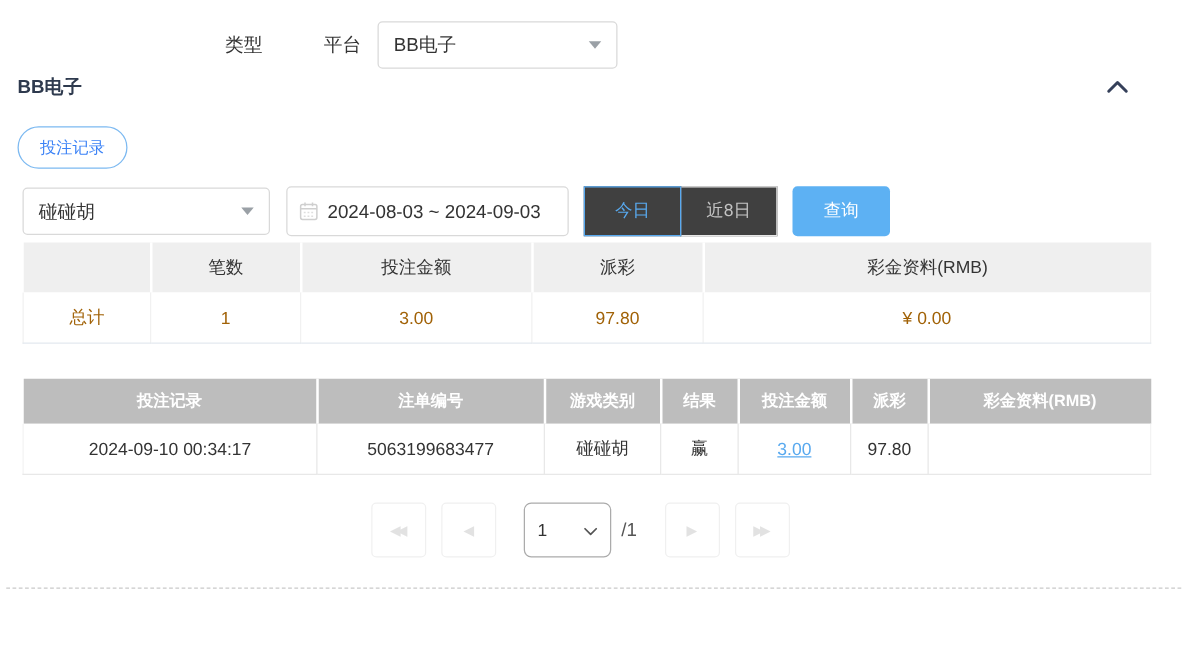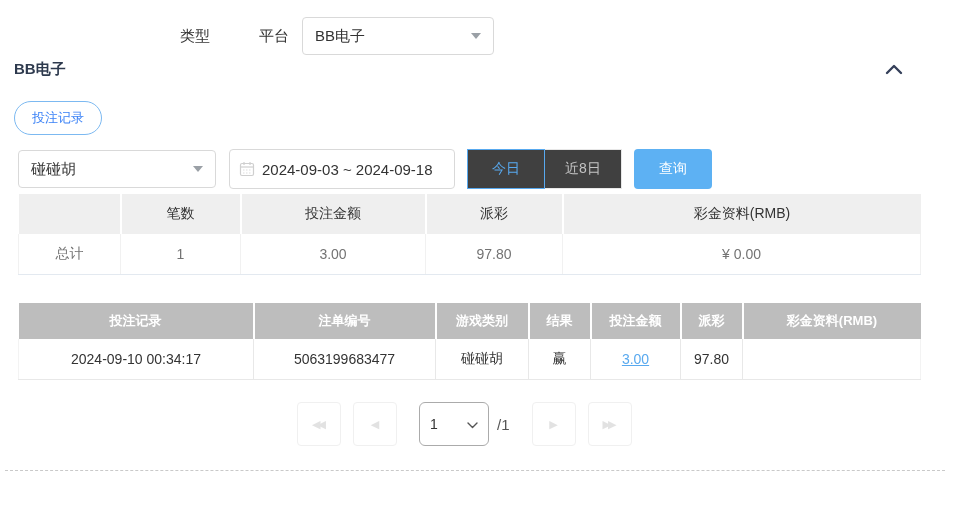--- a/index.html
+++ b/index.html
@@ -44,21 +44,21 @@
   .quick-btn.active { border:1px solid #58a9ef; color:#58a9ef; position:relative; z-index:2; }
   .search-btn { width:78px; height:40px; margin-left:12px; background:#5db1f3; border:none; border-radius:4px;
                 color:#fff; font-size:14px; cursor:pointer; display:flex; align-items:center; justify-content:center; }
 
   
   table { border-collapse:collapse; table-layout:fixed; }
   .summary-table { position:absolute; top:194px; left:18px; width:902px; }
   .summary-table th { height:40px; background:#efefef; font-weight:normal; font-size:14px; color:#333;
                       text-align:center; border-right:2px solid #fff; }
   .summary-table th:last-child { border-right:none; }
-  .summary-table td { height:40px; background:#fff; text-align:center; font-size:14px; color:#737373;
+  .summary-table td { height:40px; background:#fff; text-align:center; font-size:14px; color:#a16207;
                       border-right:1px solid #f1f1f1; border-bottom:1px solid #e3e9f0; }
   .summary-table td:first-child { border-left:1px solid #f1f1f1; }
   .summary-table td:last-child { border-right:1px solid #f1f1f1; }
 
   
   .detail-table { position:absolute; top:303px; left:18px; width:902px; }
   .detail-table th { height:36px; background:#bdbdbd; color:#fff; font-size:13px; font-weight:bold;
                      text-align:center; border-right:2px solid #fff; }
   .detail-table th:last-child { border-right:none; }
   .detail-table td { height:40px; background:#fff; text-align:center; font-size:14px; color:#333;
@@ -120,21 +120,21 @@
     <span class="cal">
       <svg width="16" height="16" viewBox="0 0 16 16">
           <rect x="1.5" y="2.5" width="13" height="12" rx="1.5" fill="none" stroke="#cfcfcf" stroke-width="1.2"></rect>
           <line x1="1.5" y1="6" x2="14.5" y2="6" stroke="#cfcfcf" stroke-width="1.2"></line>
           <line x1="5" y1="1" x2="5" y2="4" stroke="#cfcfcf" stroke-width="1.2"></line>
           <line x1="11" y1="1" x2="11" y2="4" stroke="#cfcfcf" stroke-width="1.2"></line>
           <line x1="4" y1="9" x2="12" y2="9" stroke="#dedede" stroke-width="1.2" stroke-dasharray="1.5 1.5"></line>
           <line x1="4" y1="12" x2="12" y2="12" stroke="#dedede" stroke-width="1.2" stroke-dasharray="1.5 1.5"></line>
         </svg>
     </span>
-    <span class="val">2024-09-03 ~ 2024-09-18</span>
+    <span class="val">2024-08-03 ~ 2024-09-03</span>
   </div>
   <div class="quick-group">
     <div class="quick-btn active">今日</div>
     <div class="quick-btn">近8日</div>
   </div>
   <button class="search-btn">查询</button>
 </div>
 
 <table class="summary-table">
   <colgroup>

